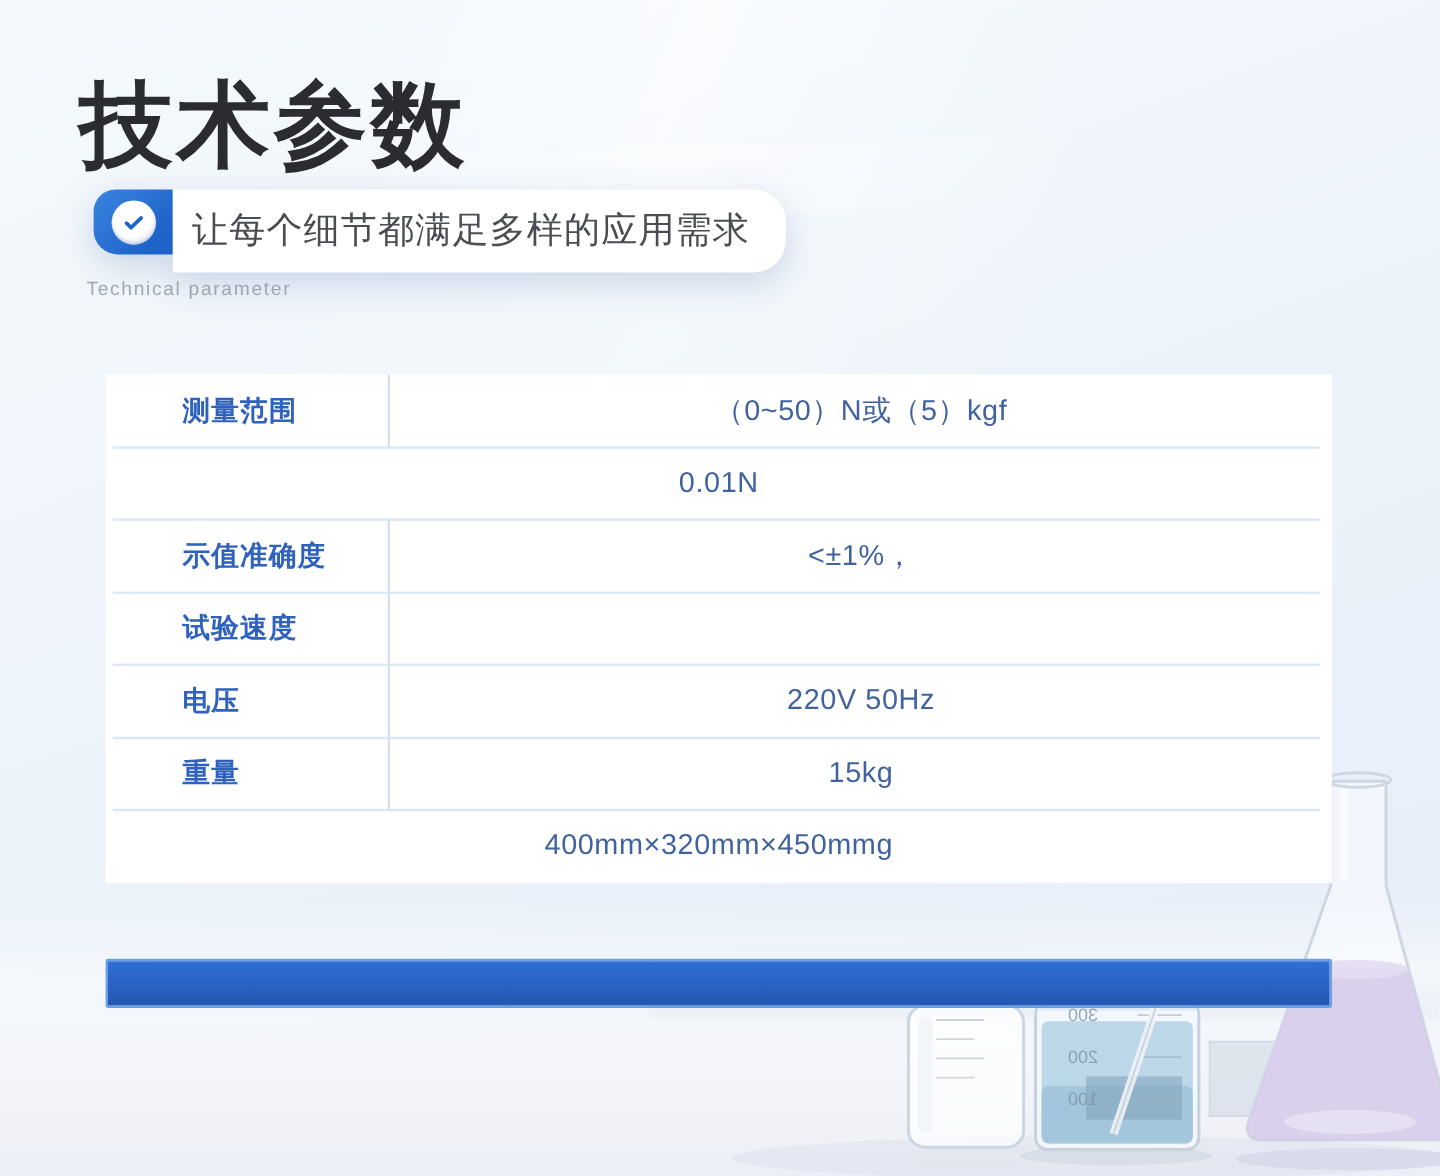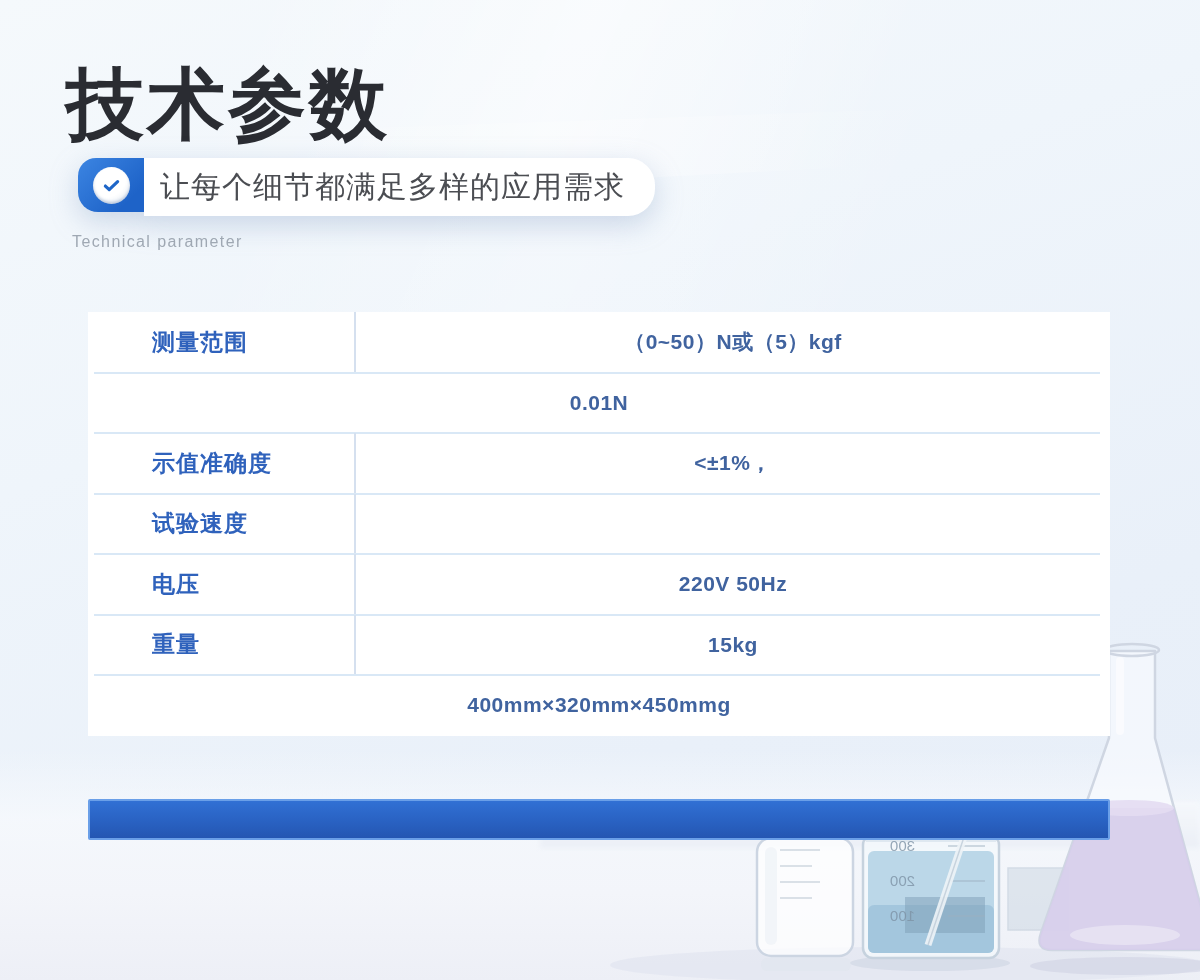--- a/index.html
+++ b/index.html
@@ -24,38 +24,38 @@
   }
   .badge{position:absolute;left:78px;top:158px;height:54px;display:flex;
     filter:drop-shadow(0 9px 14px rgba(110,140,185,.30));}
   .badge-square{width:66px;height:54px;flex:0 0 auto;
     background:linear-gradient(135deg,#3c85e2 0%,var(--badgeBlue,#1e63c8) 78%);
     border-radius:18px 0 0 20px;display:flex;align-items:center;justify-content:center;}
   .badge-circle{width:37px;height:37px;border-radius:50%;
     background:radial-gradient(circle at 35% 28%,#ffffff 55%,#dde6f1 100%);
     box-shadow:inset 0 -2px 3px rgba(90,120,170,.35);
     display:flex;align-items:center;justify-content:center;}
-  .badge-pill{background:#ffffff;border-radius:0 27px 27px 0;height:58px;
+  .badge-pill{background:#ffffff;border-radius:0 27px 27px 0;height:69px;
     display:flex;align-items:center;padding:0 30px 0 16px;
     font-size:30px;color:var(--pillText,#4b4d52);letter-spacing:1px;white-space:nowrap;font-family:Liberation Mono, monospace;}
   .subtitle-en{position:absolute;left:72px;top:233px;font-size:16px;
     color:var(--subtitleText,#9fa8b3);letter-spacing:1.4px;}
 
   
   .spec-table{position:absolute;left:88px;top:312px;width:1022px;background:#ffffff;z-index:3;}
   .spec-row{display:flex;height:60.5px;position:relative;}
   .spec-row::after{content:"";position:absolute;left:6px;right:10px;bottom:-1px;height:2px;
     background:var(--rowLine,#d9e8f6);}
   .spec-row:last-child::after{display:none;}
-  .spec-label{width:268px;box-sizing:border-box;flex:0 0 auto;
+  .spec-label{width:237px;box-sizing:border-box;flex:0 0 auto;
     border-right:2px solid #d5e0ef;
     display:flex;align-items:center;padding-left:64px;
     font-size:23px;font-weight:700;color:var(--labelText,#2f62bc);letter-spacing:1px;}
   .spec-value{flex:1;display:flex;align-items:center;justify-content:center;
-    font-size:21px;color:var(--valueText,#40639f);letter-spacing:.5px;font-weight:bold;}
+    font-size:24px;color:var(--valueText,#40639f);letter-spacing:.5px;}
 
   .accent-bar{position:absolute;left:88px;top:799px;width:1022px;height:41px;z-index:4;
     box-sizing:border-box;border:2px solid #6a9fe8;border-radius:2px;
     background:linear-gradient(180deg,#3170d4 0%,var(--accent,#2a63c4) 50%,#2456b2 100%);}
 
   
   .photo-area{position:absolute;left:0;right:0;bottom:0;height:230px;z-index:1;pointer-events:none;
     background:linear-gradient(180deg,rgba(244,248,252,0) 0%,rgba(248,250,253,.75) 30%,#f3f5fa 62%,#edeff6 100%);}
   .bench-edge{position:absolute;left:45%;right:0;top:52px;height:46px;opacity:.75;
     background:linear-gradient(180deg,#f7f9fc 0%,#e9edf5 100%);

